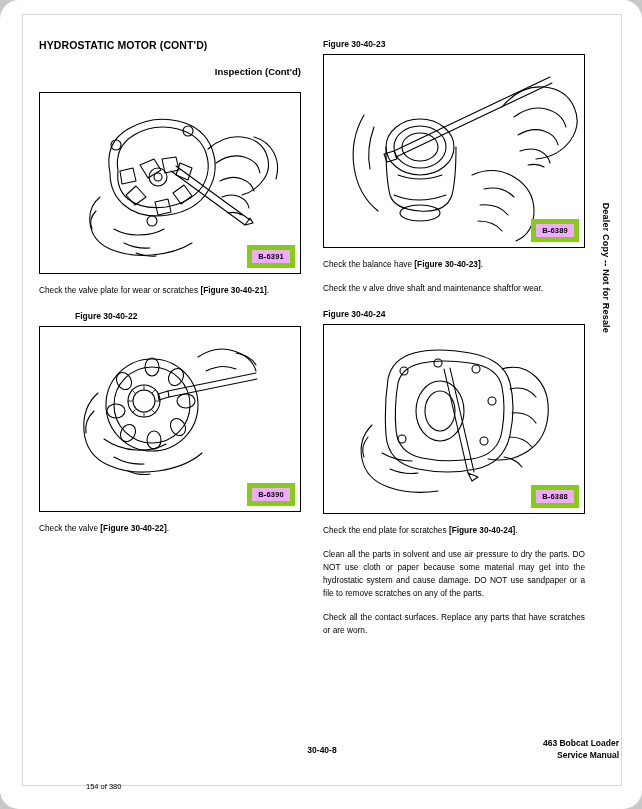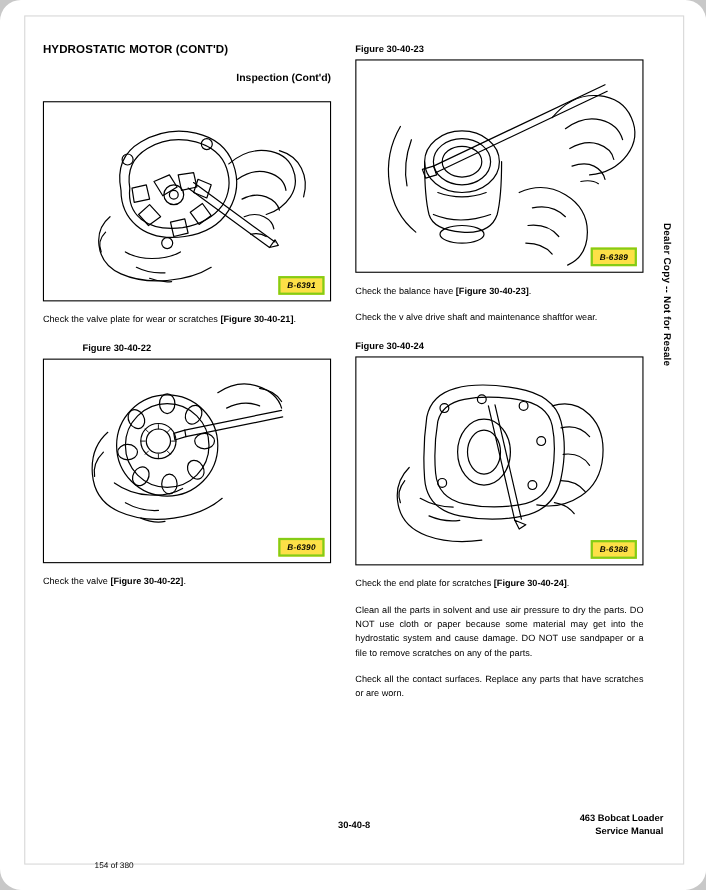--- a/index.html
+++ b/index.html
@@ -58,27 +58,26 @@
   .figbox {
     position: relative;
     border: 1px solid #000;
     background: #fff;
     overflow: hidden;
   }
   .figcode {
     position: absolute;
     right: 5px;
     bottom: 5px;
-    border: 2px solid #84cc16;
-    background: #fde047;
+    border: 5px solid #84cc16;
+    background: #f0abfc;
     font-size: 7.5px;
     font-weight: bold;
     padding: 2px 6px 2px 6px;
     letter-spacing: 0.2px;
-    font-style: italic;
   }
   p.body {
     font-size: 8.3px;
     line-height: 13px;
     color: #000;
     margin: 0 0 11px 0;
     text-align: justify;
   }
   p.body b { font-weight: bold; }
 
@@ -100,21 +99,21 @@
     left: 0;
     right: 0;
     bottom: 30px;
     text-align: center;
     font-size: 8.5px;
     font-weight: bold;
     margin-top: 20px;
   }
   .footer-right {
     position: absolute;
-    right: 18px;
+    right: 2px;
     bottom: 24px;
     text-align: right;
     font-size: 8.5px;
     font-weight: bold;
     line-height: 12px;
   }
   .footer-pagecount {
     position: absolute;
     left: 86px;
     bottom: 18px;

